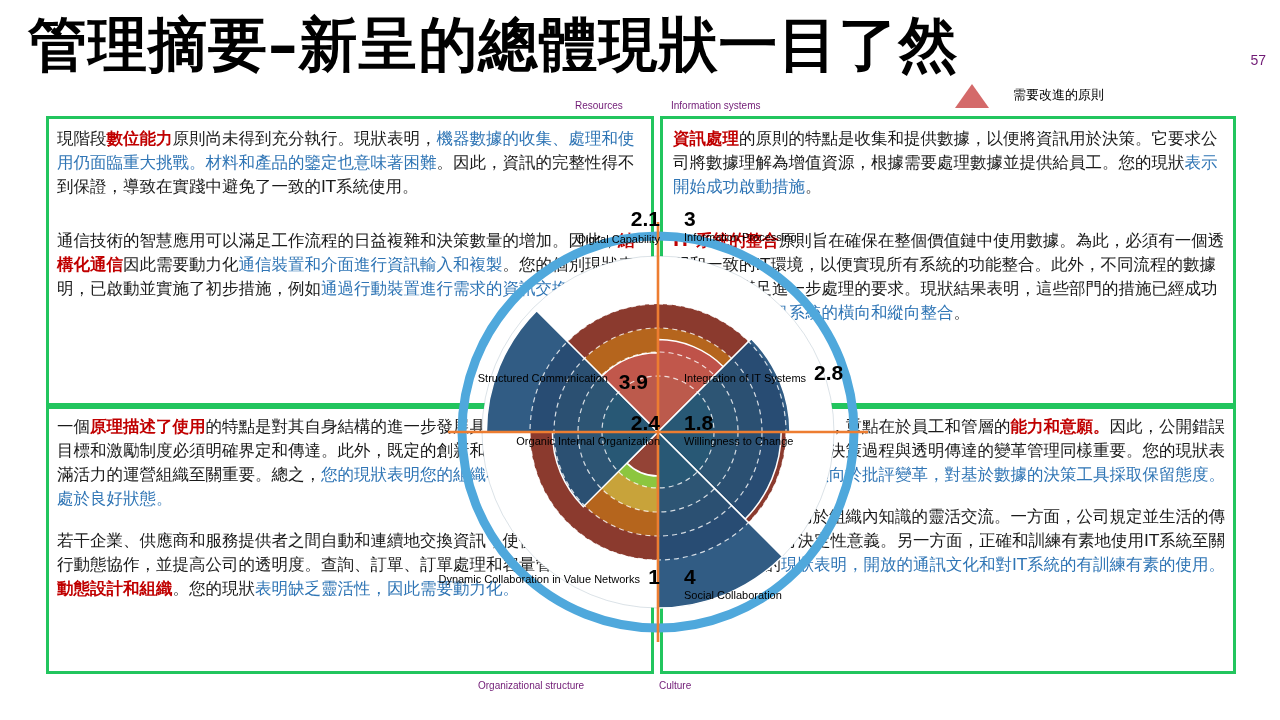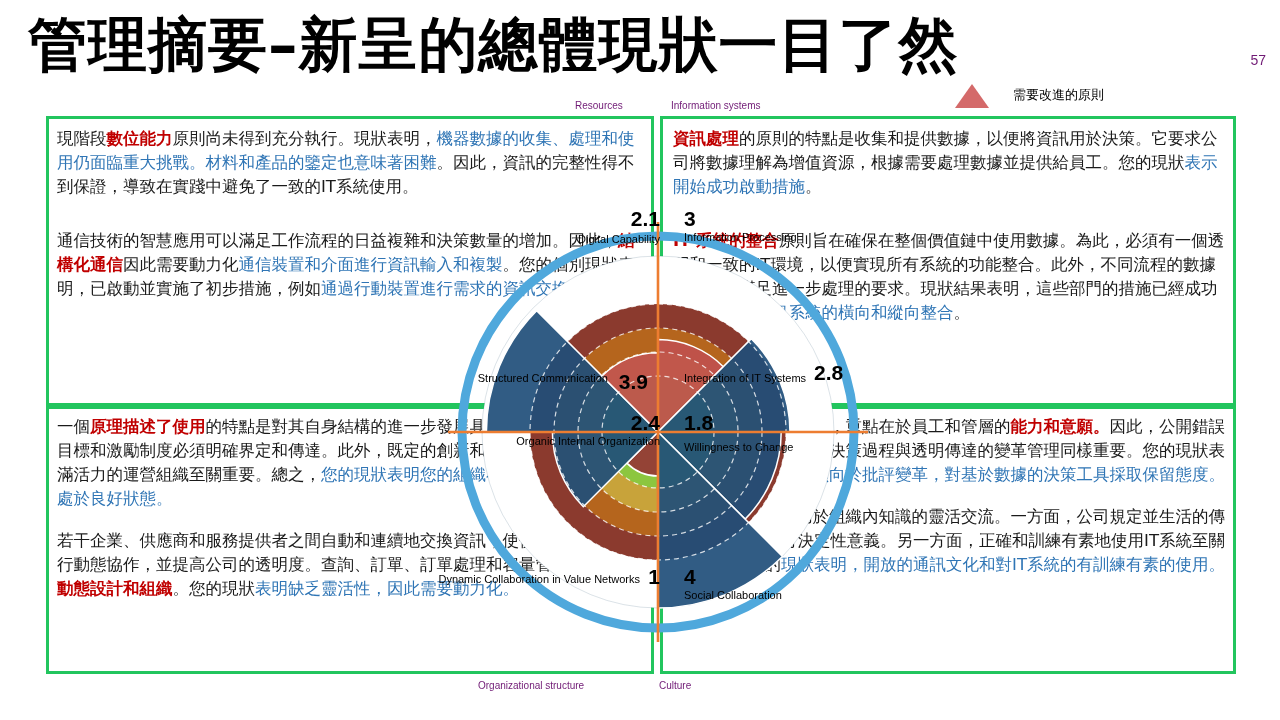--- a/index.html
+++ b/index.html
@@ -84,21 +84,21 @@
   #sc-sc{left:446px;top:362px;width:214px;text-align:right;}
   #sc-sc .num{position:absolute;right:12px;top:0;margin-top:9px;}
   #sc-sc .cap{position:absolute;right:52px;top:9px;}
   #sc-itsys{left:684px;top:362px;width:250px;}
   #sc-itsys .num{position:absolute;left:130px;top:0;}
   #sc-itsys .cap{position:absolute;left:0px;top:9px;}
   #sc-oio{left:446px;top:412px;width:214px;text-align:right;}
   #sc-oio .num{position:absolute;right:0;top:0;}
   #sc-oio .cap{position:absolute;right:0;top:22px;}
   #sc-wtc{left:684px;top:412px;}
-  #sc-wtc .cap{margin-top:8px;}
+  #sc-wtc .cap{margin-top:2px;}
   #sc-dcvn{left:446px;top:560px;width:214px;text-align:right;}
   #sc-dcvn .num{position:absolute;right:0;top:6px;}
   #sc-dcvn .cap{position:absolute;right:20px;top:12px;}
   #sc-soc{left:684px;top:566px;}
   #sc-soc .cap{margin-top:2px;}
 
   
   .wheel{
     position:absolute;left:448px;top:222px;width:420px;height:420px;
   }

